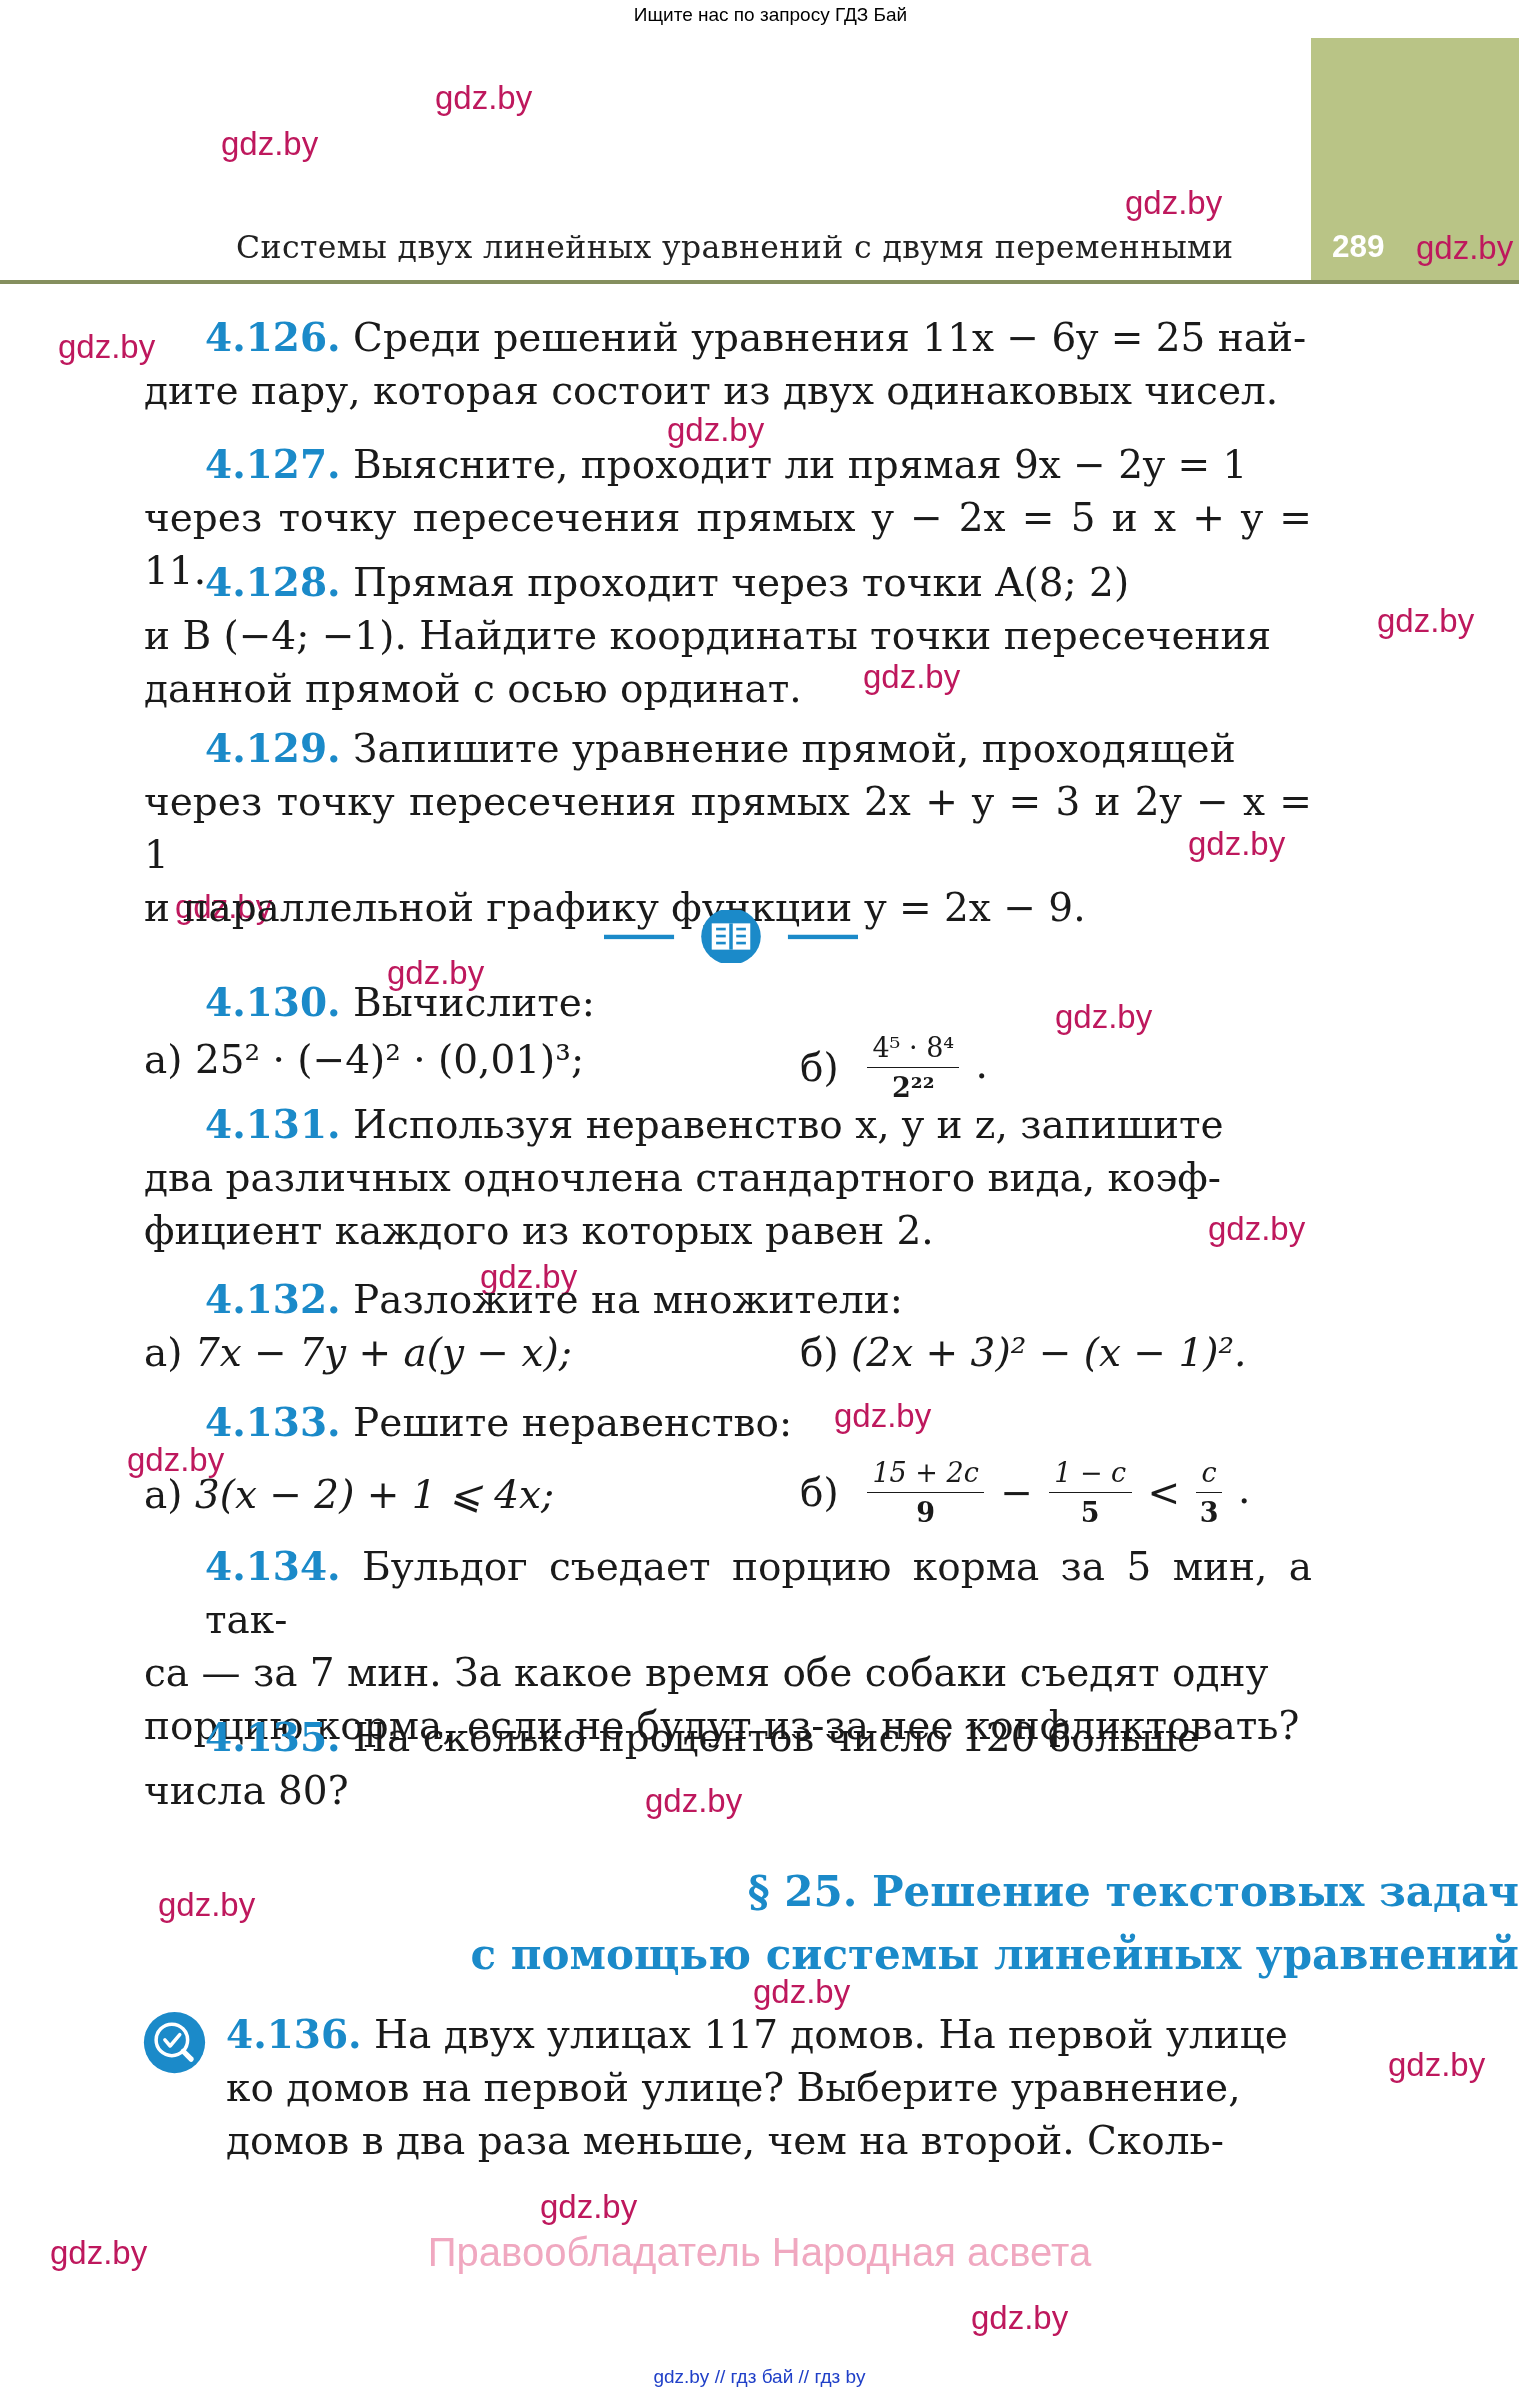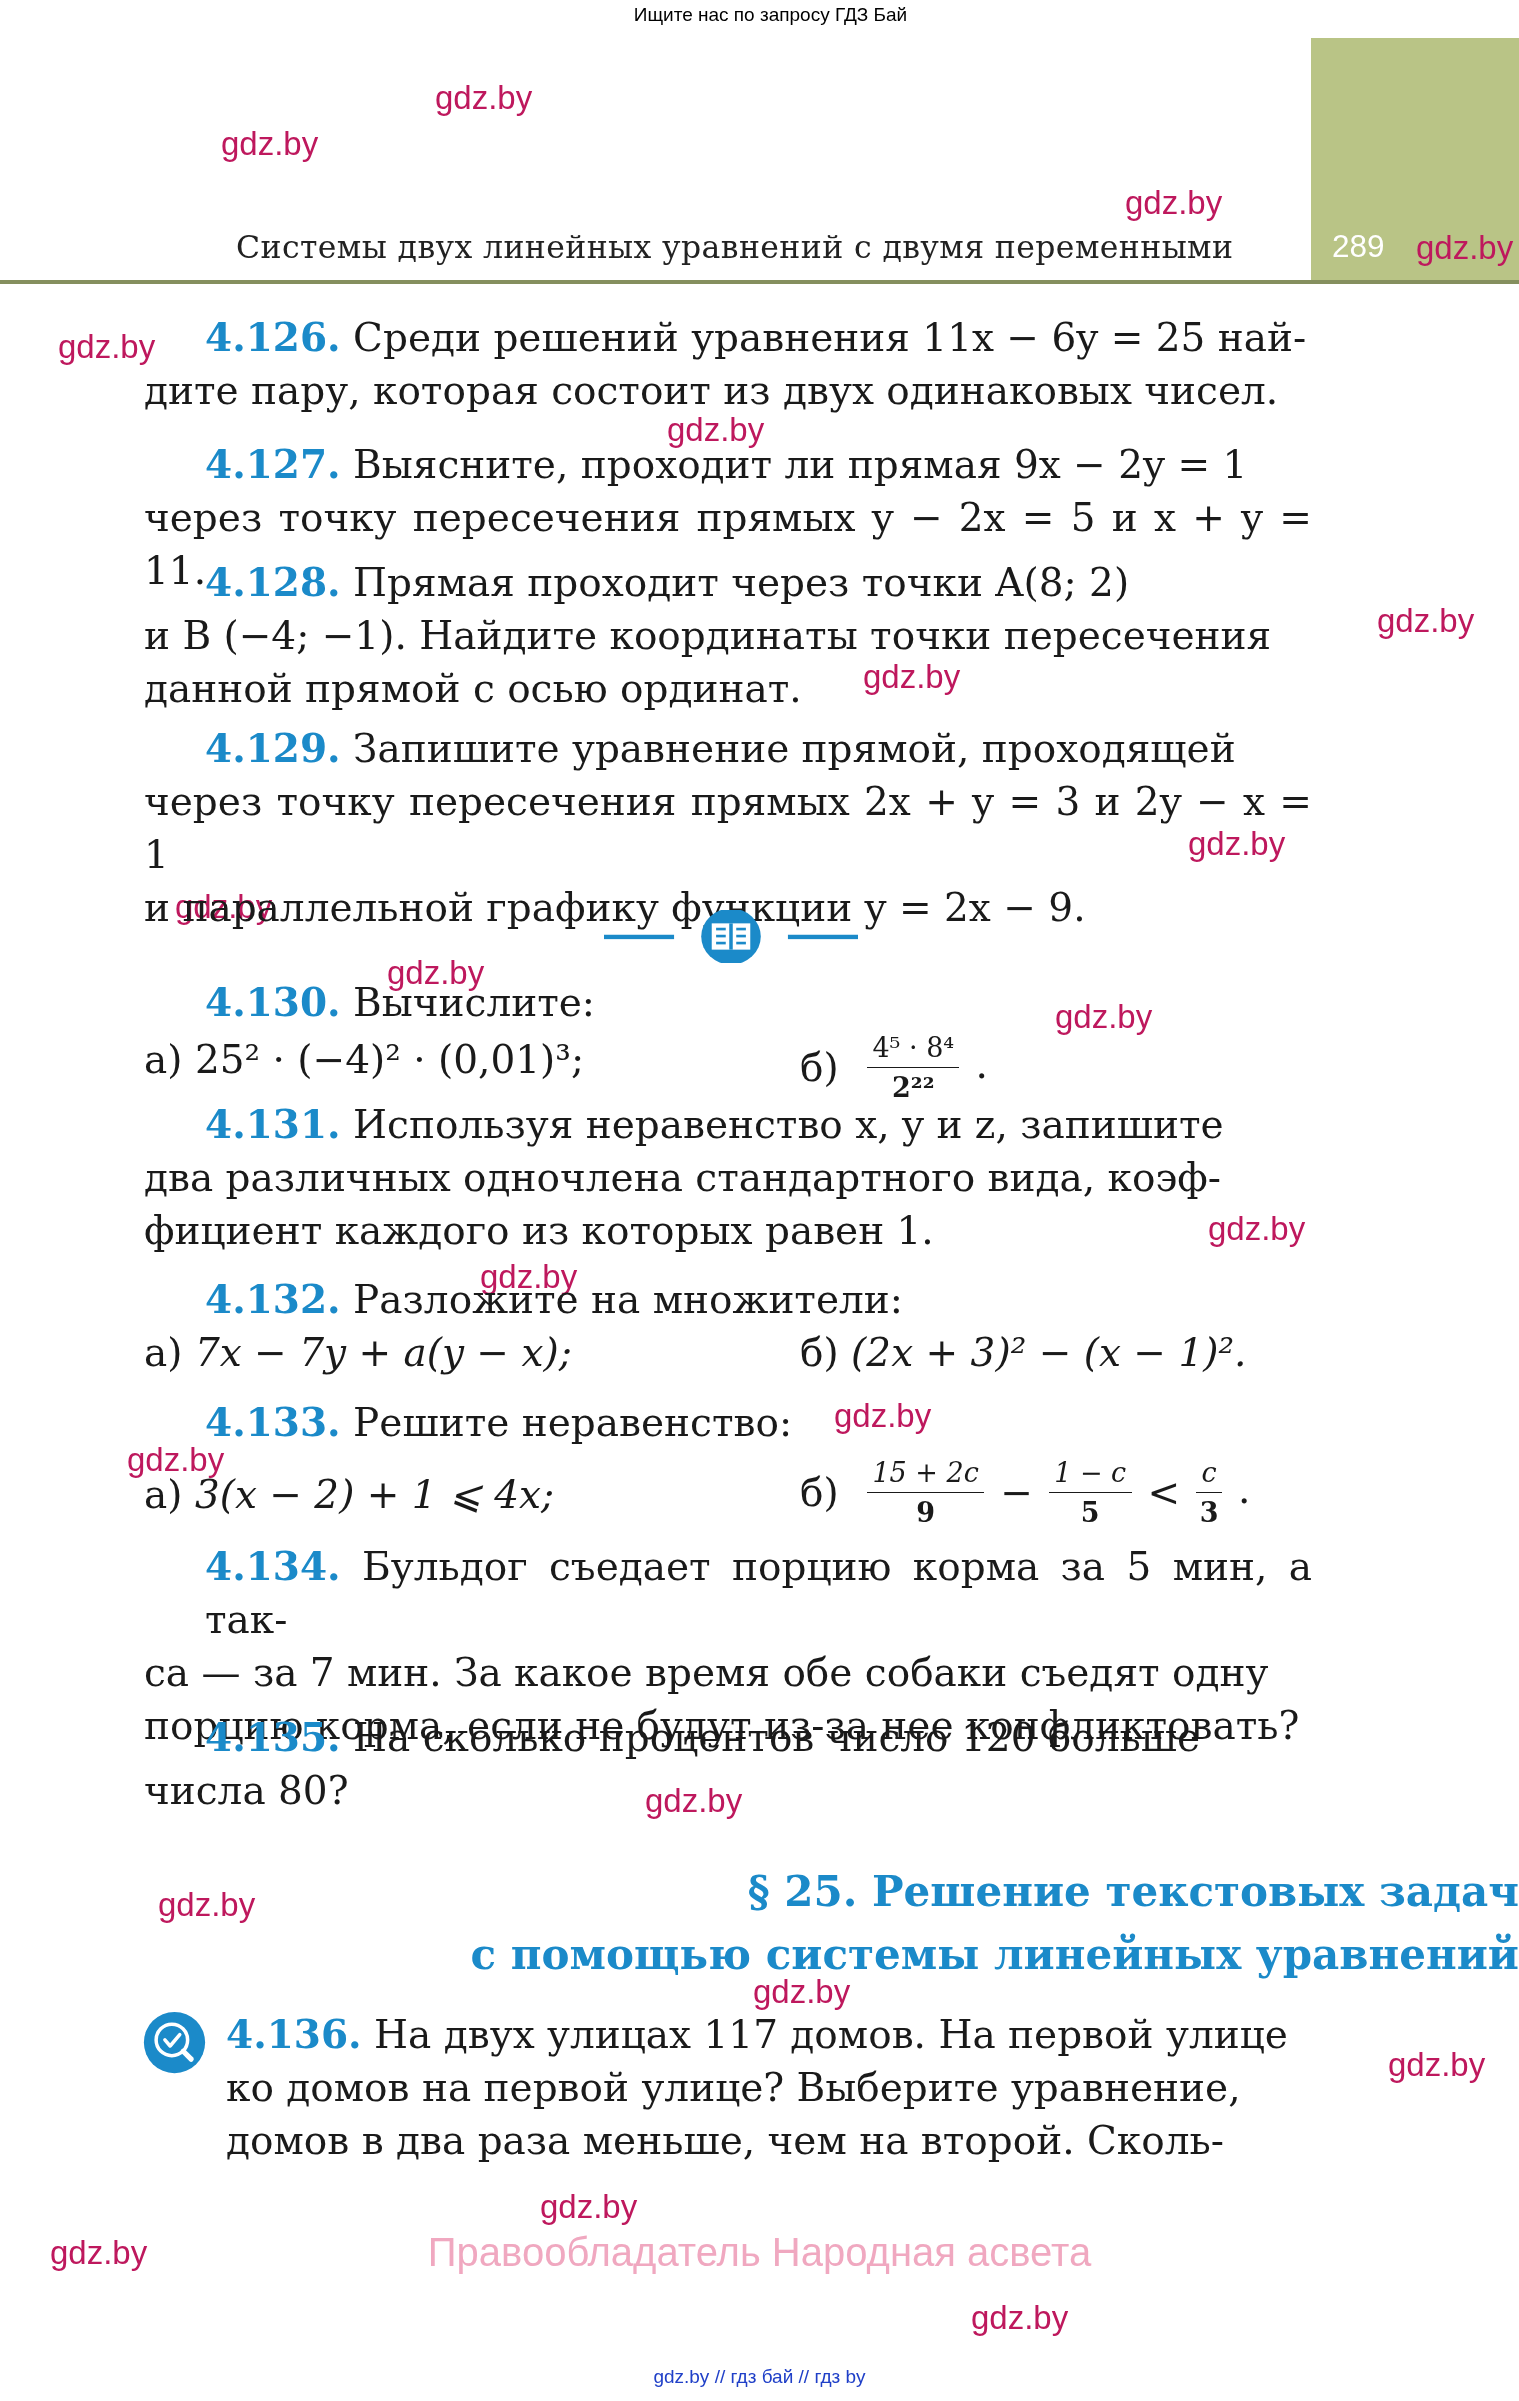--- a/index.html
+++ b/index.html
@@ -4,21 +4,21 @@
 <style>
   html, body { margin:0; padding:0; }
   body { width:1519px; height:2401px; position:relative; background:#ffffff; overflow:hidden;
          font-family:"DejaVu Serif", "Liberation Serif", serif; color:#1a1a1a; }
   .abs { position:absolute; }
   .top-banner { left:0; width:1519px; top:3.5px; text-align:center; color:#000000;
                 font-family:"Liberation Sans", sans-serif; font-size:19px;padding-left:11px; }
   .wm { font-family:"Liberation Sans", sans-serif; font-size:33px; color:#be185d; }
   .header-title { left:236px; top:229px; font-size:31.5px; color:#222; letter-spacing:0.4px; }
   .page-block { left:1311px; top:38px; width:208px; height:242px; background:#b9c486; }
-  .page-num { left:1332px; top:228px; font-family:"Liberation Sans", sans-serif; font-weight:normal;
+  .page-num { left:1332px; top:228px; font-family:"Liberation Sans", sans-serif; font-weight:bold;
               color:#ffffff; font-size:31.5px; }
   .rule { left:0; top:280px; width:1519px; height:4.4px; background:#858f5e; }
   .p { position:absolute; left:144px; width:1168px; font-size:39px; line-height:53px; text-align:justify; }
   .num { color:#1b8ac9; font-weight:bold; }
   .m { font-style:italic; }
   .row { position:absolute; left:144px; width:1168px; font-size:39px; height:70px; }
   .frac { display:inline-block; vertical-align:middle; text-align:center; font-size:27px; line-height:39px; margin:0 16px; }
   .frac .n { display:block; border-bottom:1.8px solid #1a1a1a; padding:0 5.3px; }
   .frac .d { display:block;font-weight:bold; }
   .divider { left:604px; top:910px; width:254px; height:53px; }
@@ -103,21 +103,21 @@
 </div>
 <div class="row" style="top:1028px">
   <span class="abs" style="left:0;top:8.8px"><span>а)</span> <span>25² · (−4)² · (0,01)³;</span></span>
   <span class="abs" style="left:656px;top:0"><span style="vertical-align:middle">б)</span>
     <span class="frac"><span class="n">4⁵ · 8⁴</span><span class="d">2²²</span></span><span>.</span></span>
 </div>
 
 <div class="p" style="top:1098px">
   <div style="padding-left:61px"><span class="num">4.131.</span> <span>Используя неравенство x, y и z, запишите</span></div>
   <div>два различных одночлена стандартного вида, коэф-</div>
-  <div>фициент каждого из которых равен 1.</div>
+  <div>фициент каждого из которых равен 2.</div>
 </div>
 
 <div class="p" style="top:1273px">
   <div style="padding-left:61px"><span class="num">4.132.</span> <span>Разложите на множители:</span></div>
 </div>
 <div class="row" style="top:1330px">
   <span class="abs" style="left:0;top:0"><span>а)</span> <span class="m">7x − 7y + a(y − x);</span></span>
   <span class="abs" style="left:656px;top:0"><span>б)</span> <span class="m">(2x + 3)² − (x − 1)².</span></span>
 </div>
 

